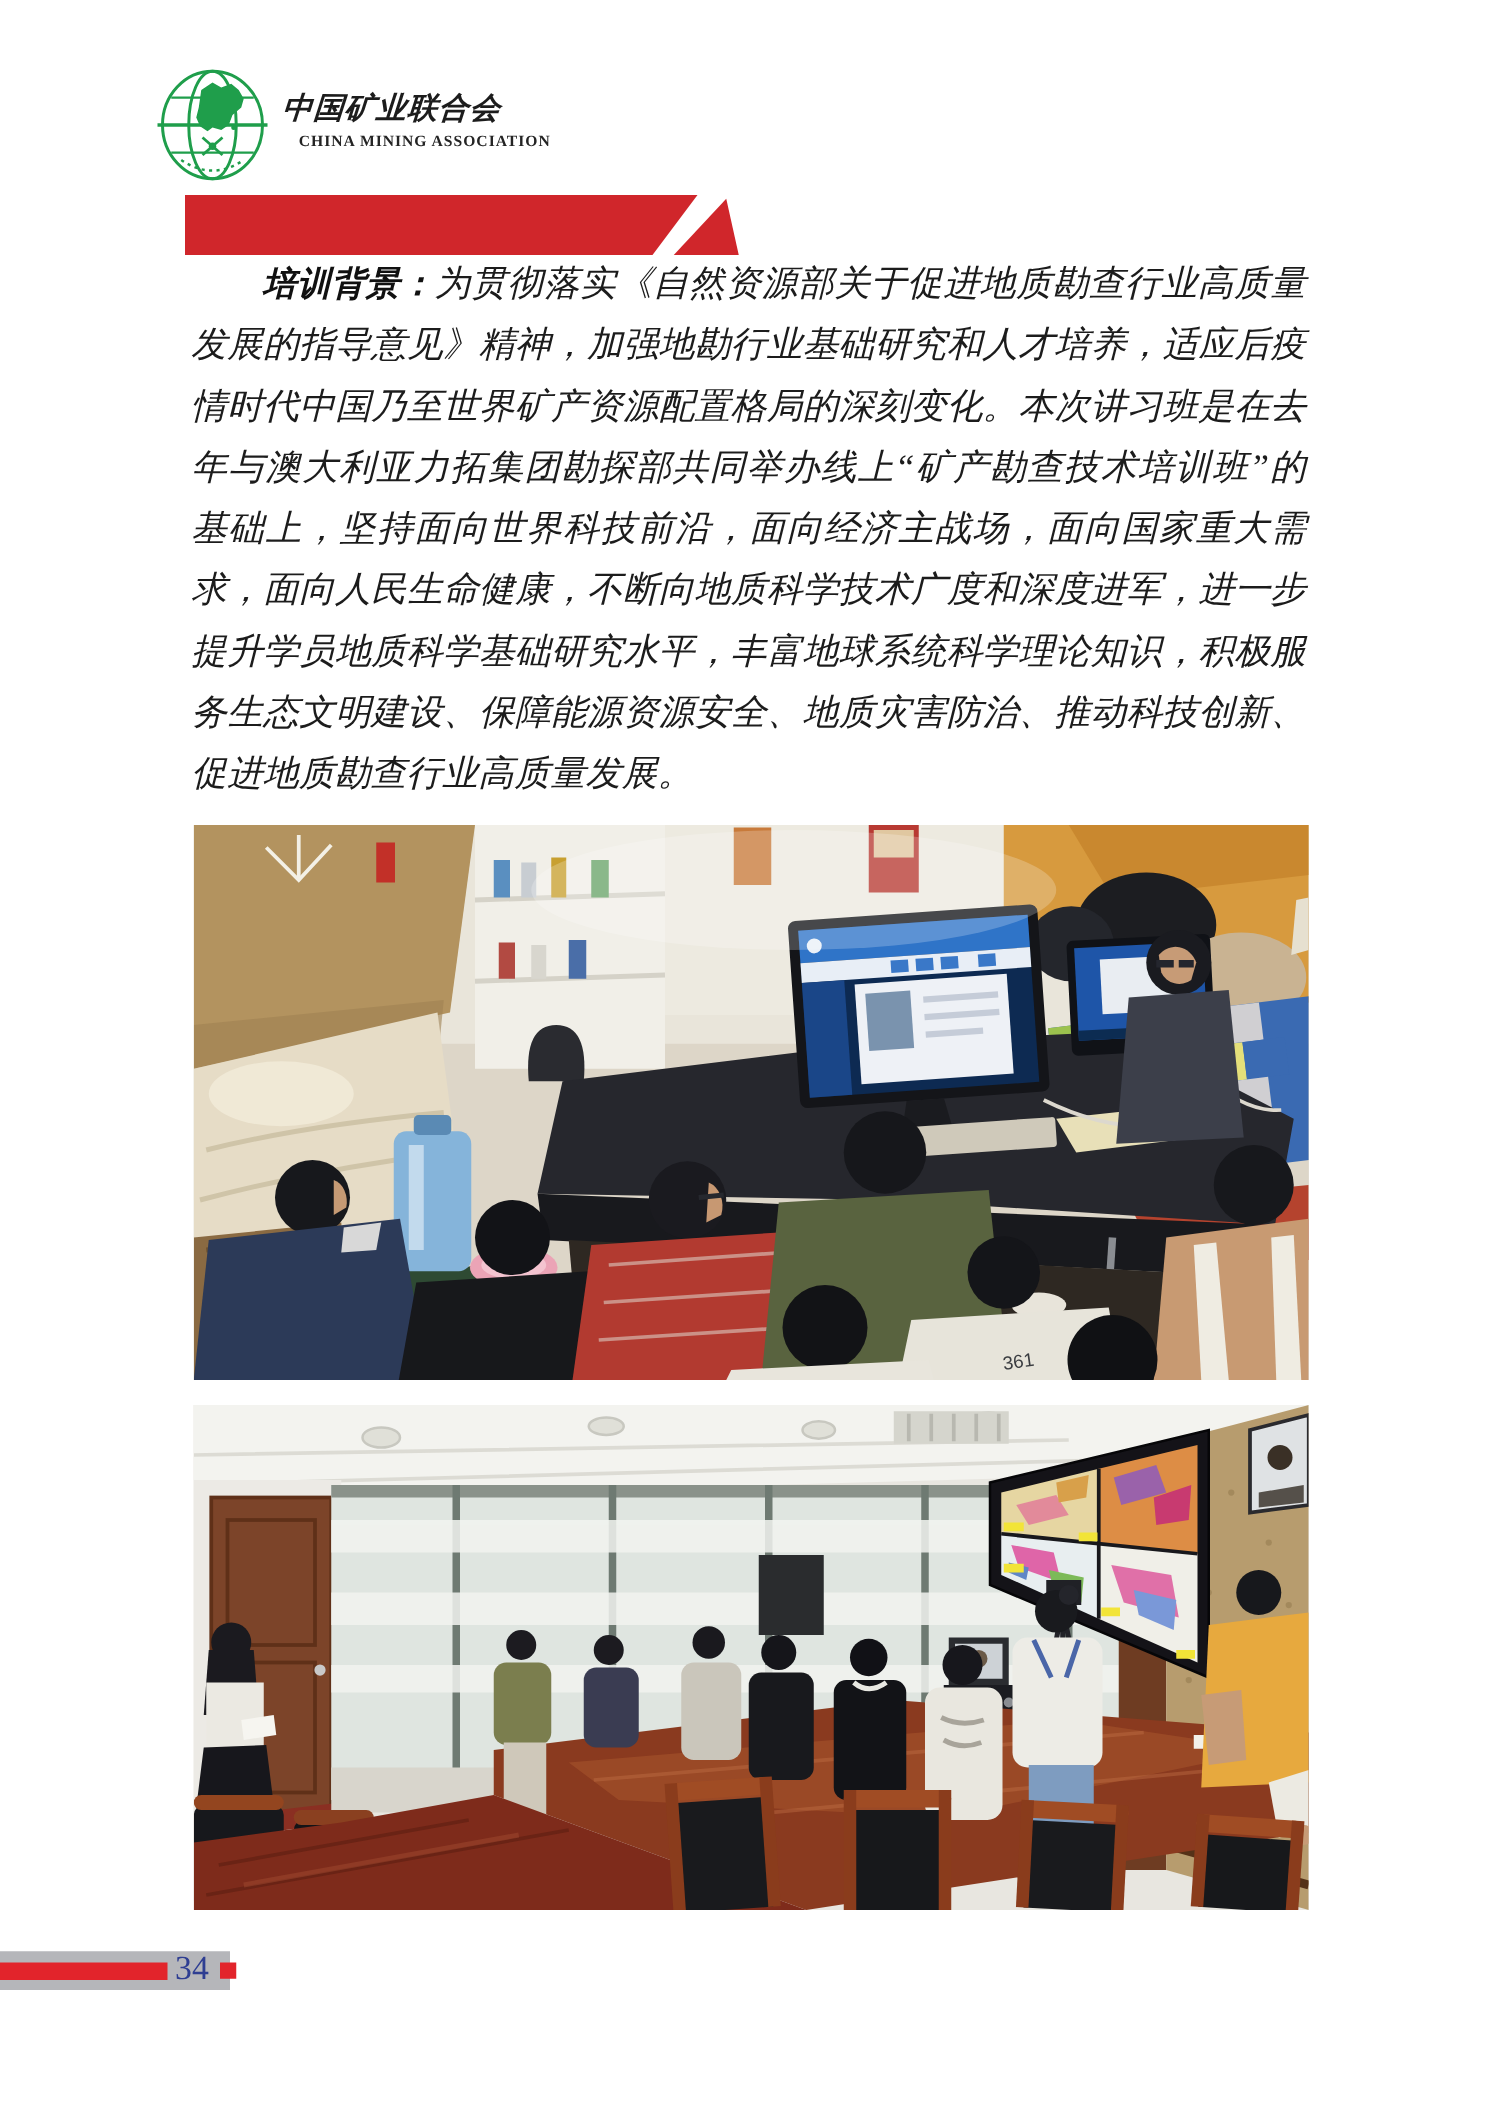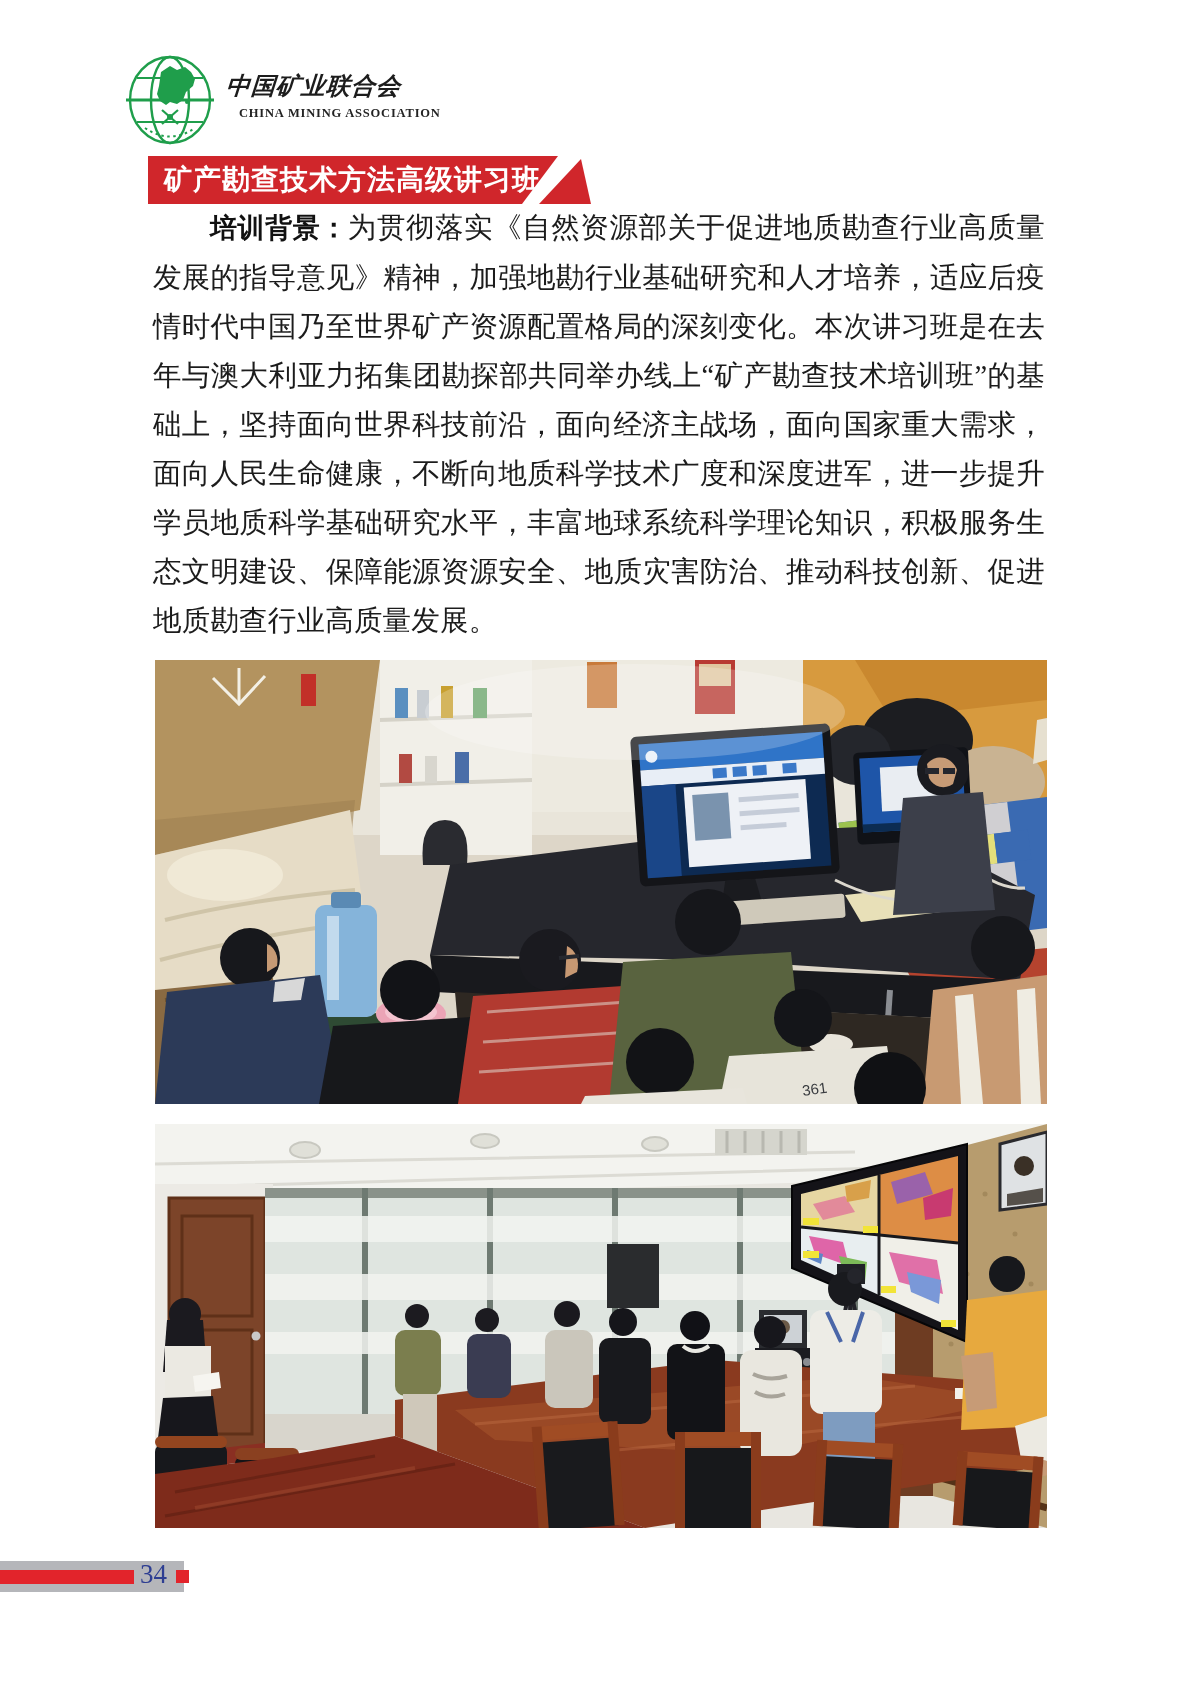--- a/index.html
+++ b/index.html
@@ -14,21 +14,21 @@
   .org-en{position:absolute;left:104px;top:56px;font-size:12.5px;font-weight:bold;
           color:#242424;letter-spacing:.8px;white-space:nowrap;margin-left:12px;}
   
   .banner{position:absolute;left:148px;top:156px;width:450px;height:48px;}
   .banner-title{position:absolute;left:16px;top:0;width:400px;height:48px;line-height:48px;
           color:#ffffff;font-size:28px;font-weight:bold;
           font-family:"Liberation Sans","DejaVu Sans",sans-serif;letter-spacing:1px;white-space:nowrap;}
   
   .article{position:absolute;left:153px;top:203px;width:892px;}
   .article p{margin:0;font-size:28.5px;line-height:49px;color:#1c1c1c;
-          text-align:justify;text-indent:2em;letter-spacing:.2px;}
+          text-align:justify;text-indent:2em;letter-spacing:.2px;font-style:italic;}
   .article .lead{font-weight:bold;font-family:"Liberation Sans","DejaVu Sans",sans-serif;
           font-size:27px;color:#111;}
   
   .photo{position:absolute;left:155px;width:892px;overflow:hidden;background:#d8d2c6;}
   .photo1{top:660px;height:444px;}
   .photo2{top:1124px;height:404px;}
   .photo svg{display:block;}
   
   .footer-graybar{position:absolute;left:0;top:1561px;width:184px;height:31px;background:#b5b6ba;}
   .footer-redbar{position:absolute;left:0;top:1570px;width:134px;height:14px;background:#e2242b;}
@@ -64,21 +64,20 @@
     </svg>
     <div class="org-cn">中国矿业联合会</div>
     <div class="org-en">CHINA MINING ASSOCIATION</div>
   </div>
 
   <div class="banner">
     <svg width="450" height="48" viewBox="0 0 450 48">
       <polygon points="0,0 410,0 374,48 0,48" fill="#d0262b"></polygon>
       <polygon points="391,48 443,48 433,3" fill="#d0262b"></polygon>
     </svg>
-    <div class="banner-title">矿产勘查技术方法高级讲习班</div>
   </div>
 
   <div class="article">
     <p><span class="lead">培训背景：</span><span>为贯彻落实《自然资源部关于促进地质勘查行业高质量发展的指导意见》精神，加强地勘行业基础研究和人才培养，适应后疫情时代中国乃至世界矿产资源配置格局的深刻变化。本次讲习班是在去年与澳大利亚力拓集团勘探部共同举办线上“矿产勘查技术培训班”的基础上，坚持面向世界科技前沿，面向经济主战场，面向国家重大需求，面向人民生命健康，不断向地质科学技术广度和深度进军，进一步提升学员地质科学基础研究水平，丰富地球系统科学理论知识，积极服务生态文明建设、保障能源资源安全、地质灾害防治、推动科技创新、促进地质勘查行业高质量发展。</span></p>
   </div>
 
   <figure class="photo photo1" style="margin:0">
     <svg width="892" height="444" viewBox="0 0 892 444">
       <rect width="892" height="444" fill="#ddd6c8"></rect>
       <rect x="0" y="0" width="892" height="175" fill="#e9e5da"></rect>

